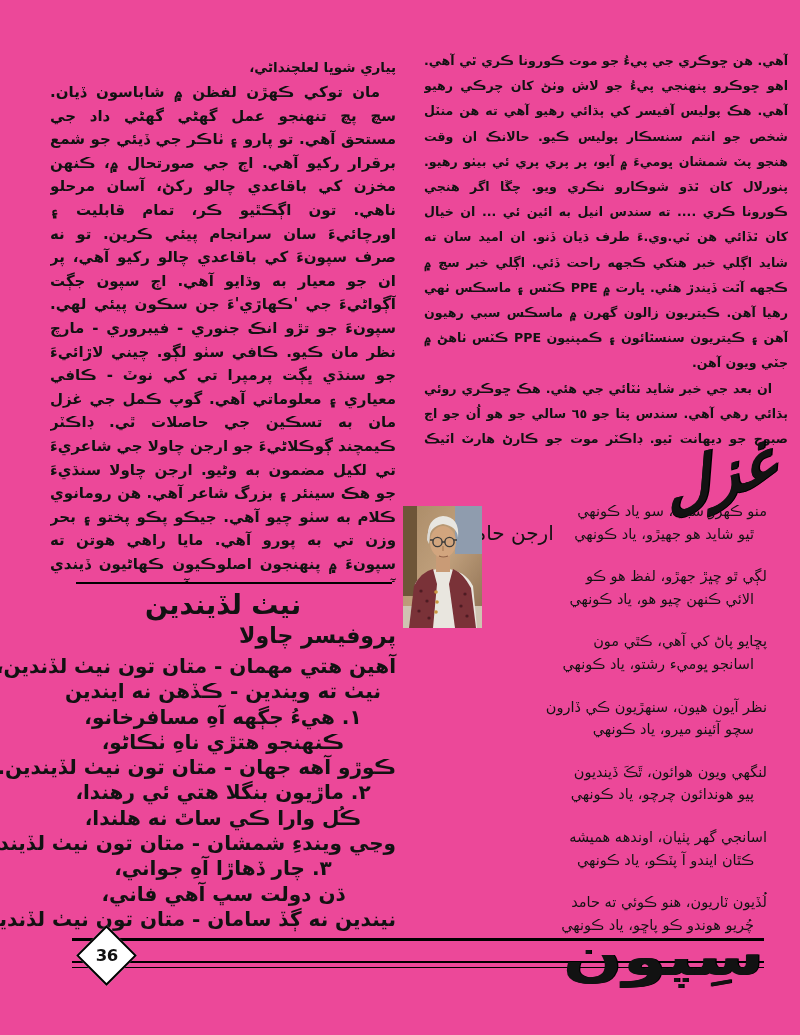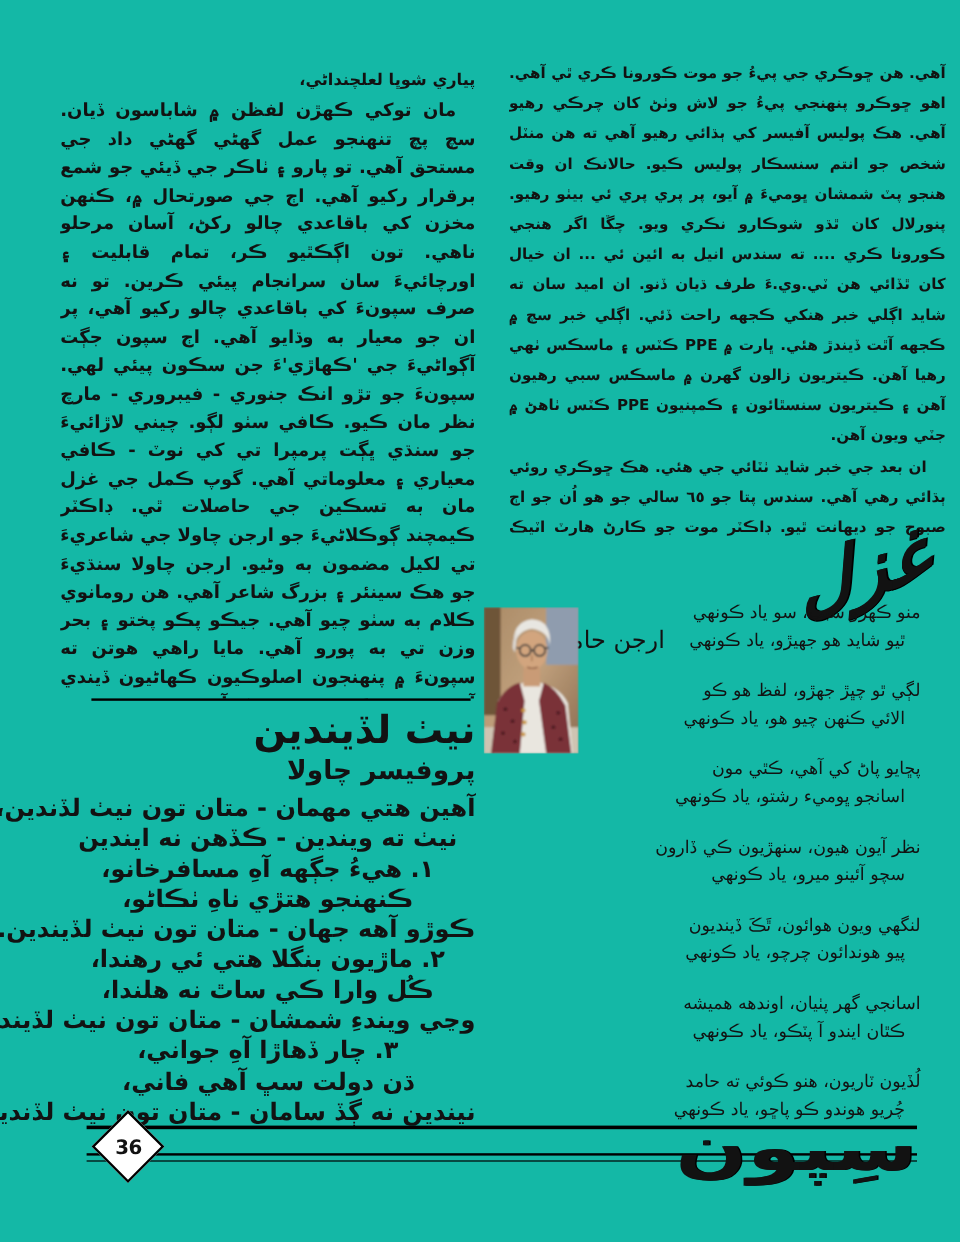--- a/index.html
+++ b/index.html
@@ -1,39 +1,39 @@
 <!DOCTYPE html>
 <html lang="sd"><head>
 <meta charset="utf-8">
 <style>
   * { margin:0; padding:0; box-sizing:border-box; }
   html,body { background:#9a9a9a; }
   .page {
     position:relative; width:800px; height:1035px; margin:0 auto;
-    background:#14b8a6; overflow:hidden;
+    background:#ec4899; overflow:hidden;
     font-family:"DejaVu Sans", sans-serif; color:#121212;
     direction:rtl;
   }
   
   .letter {
     position:absolute; left:50px; top:55px; width:346px; height:527px;
     overflow:hidden; font-weight:bold;
   }
   .salutation { text-align:right; font-size:13.5px; line-height:24px; }
   .letter-body {
     font-size:15px; line-height:23.6px; text-align:justify;
     text-indent:16px; margin-top:2px;
   }
   .letter-body2 {
     font-size:12.8px; line-height:23.6px; text-align:justify; text-indent:14px;
   }
   
   .poem-section { position:absolute; left:50px; top:582px; width:346px; }
   .section-divider { border:none; border-top:2.2px solid #000; margin:0 4px 0 26px; }
-  .poem-title { font-size:32px; font-weight:bold; margin-top:5px; letter-spacing:1px; }
+  .poem-title { text-align:center; font-size:27px; font-weight:bold; margin-top:5px; letter-spacing:1px; }
   .poem-author { text-align:right; padding-left:14px; font-size:22px; font-weight:bold; margin-top:3px; }
   .poem-lines { margin-top:6px; text-align:center; }
   .poem-line { font-size:20px; line-height:25.3px; font-weight:bold; white-space:nowrap; }
   
   .article {
     position:absolute; left:424px; top:48px; width:364px; height:404px;
     overflow:hidden;
   }
   .article-para {
     font-size:12.6px; line-height:25.2px; text-align:justify; font-weight:bold;

